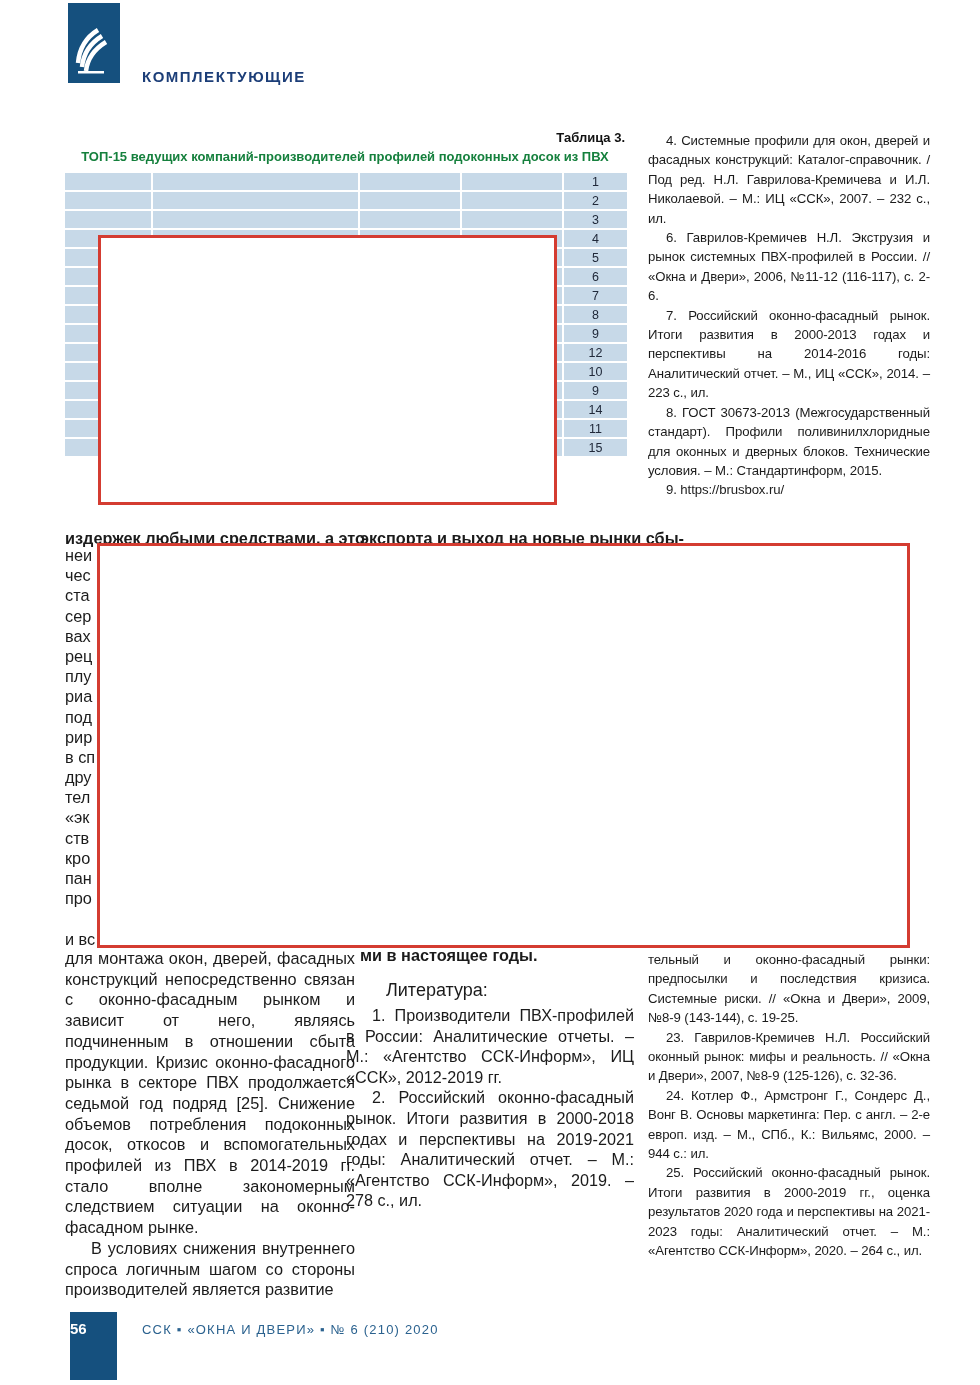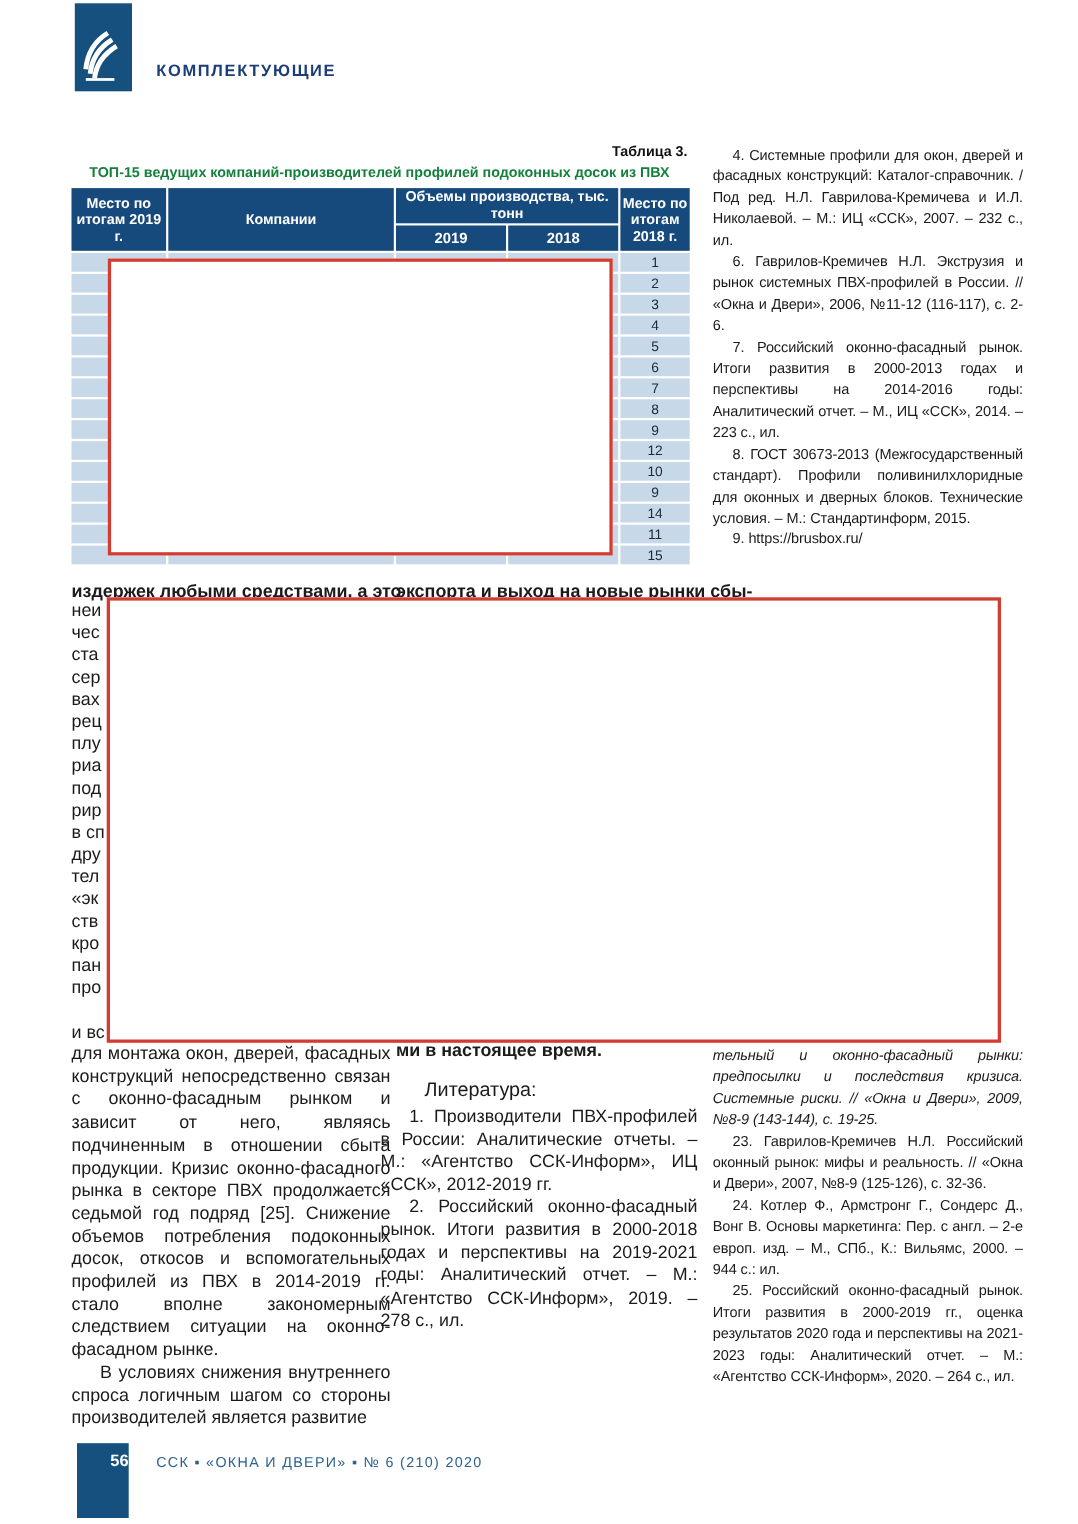--- a/index.html
+++ b/index.html
@@ -1,21 +1,21 @@
 <!DOCTYPE html>
 <html><head>
 <meta charset="utf-8">
 <style>
   html,body{margin:0;padding:0;background:#ffffff;}
   .page{position:relative;width:980px;height:1385px;background:#ffffff;overflow:hidden;
         font-family:"Liberation Sans", sans-serif;color:#1b1b1b;}
 
   
   .logo{position:absolute;left:68px;top:3px;width:52px;height:80px;background:#15507e;}
-  .section-label{position:absolute;left:142px;top:56px;font-size:15px;font-weight:bold;
+  .section-label{position:absolute;left:142px;top:68px;font-size:15px;font-weight:bold;
                  letter-spacing:1.5px;color:#1c3e78;}
 
   
   .tbl-caption{position:absolute;left:65px;top:130px;width:560px;text-align:right;
                font-size:13px;font-weight:bold;color:#111;}
   .tbl-title{position:absolute;left:65px;top:149px;width:560px;text-align:center;
              font-size:13px;font-weight:bold;color:#15803d;}
   .table{position:absolute;left:65px;top:171px;width:560px;}
   .thead{display:grid;grid-template-columns:86px 205px 202px 63px;column-gap:2px;}
   .hcell{background:#164a7c;color:#fff;font-weight:bold;font-size:13px;line-height:1.18;
@@ -42,25 +42,25 @@
   .bodyline{position:absolute;font-size:16.3px;color:#1b1b1b;white-space:nowrap;font-weight:bold;}
   .frags{position:absolute;left:65px;top:546px;width:40px;z-index:1;}
   .fragline{height:20.2px;font-size:16.3px;color:#1b1b1b;white-space:nowrap;overflow:visible;}
   .col-par{position:absolute;text-align:justify;font-size:16.3px;line-height:20.7px;color:#1b1b1b;}
   .col-par p{margin:0;}
   .indent{text-indent:26px;}
   .lit-head{position:absolute;font-size:18px;font-weight:normal;color:#1b1b1b;}
   .refs p{margin:0;text-align:justify;text-indent:26px;}
   .refs-small{font-size:13.2px;line-height:19.4px;letter-spacing:-0.1px;}
   .refs-small p{text-indent:18px;}
-  .refs p.flush{text-indent:0;font-style:italic;}
+  .refs p.flush{text-indent:0;}
 
   
   .pagenum-box{position:absolute;left:70px;top:1312px;width:47px;height:68px;background:#15507e;}
-  .pagenum{color:#ffffff;font-size:15px;font-weight:bold;text-align:right;margin-top:8px;}
+  .pagenum{color:#ffffff;font-size:15px;font-weight:bold;text-align:left;margin-top:8px;}
   .journal-line{position:absolute;left:142px;top:1322px;font-size:13px;letter-spacing:1.2px;
                 color:#2b628f;}
 </style>
 </head>
 <body>
 
 <div class="page">
 
   <div class="logo">
     <svg width="52" height="80" viewBox="0 0 52 80">
@@ -69,32 +69,20 @@
       <path d="M18 68 Q20 50 38 39" stroke="#ffffff" stroke-width="4.5" fill="none"></path>
       <rect x="10" y="68" width="26" height="2.5" fill="#ffffff"></rect>
     </svg>
   </div>
   <div class="section-label">КОМПЛЕКТУЮЩИЕ</div>
 
   <div class="tbl-caption">Таблица 3.</div>
   <div class="tbl-title">ТОП-15 ведущих компаний-производителей профилей подоконных досок из ПВХ</div>
 
   <div class="table">
-    <div class="thead">
-      <div class="hcell">Место по итогам 2019 г.</div>
-      <div class="hcell">Компании</div>
-      <div class="hvol">
-        <div class="hvol-label">Объемы производства, тыс. тонн</div>
-        <div class="hyears">
-          <div class="hyear">2019</div>
-          <div class="hyear">2018</div>
-        </div>
-      </div>
-      <div class="hcell">Место по итогам 2018 г.</div>
-    </div>
     <div class="tbody">
 
     <div class="trow">
         <div class="tc"></div>
         <div class="tc"></div>
         <div class="tc"></div>
         <div class="tc"></div>
         <div class="tc tc-rank18">
             <span>1</span>
           </div>
@@ -262,21 +250,21 @@
       <p>7. Российский оконно-фасадный рынок. Итоги развития в 2000-2013 годах и перспективы на 2014-2016 годы: Аналитический отчет. – М., ИЦ «ССК», 2014. – 223 с., ил.</p>
       <p>8. ГОСТ 30673-2013 (Межгосударственный стандарт). Профили поливинилхлоридные для оконных и дверных блоков. Технические условия. – М.: Стандартинформ, 2015.</p>
       <p>9. https://brusbox.ru/</p>
     </div>
 
   <div class="col-par" style="left:65px;top:948px;width:290px;">
     <p>для монтажа окон, дверей, фасадных конструкций непосредственно связан с оконно-фасадным рынком и зависит от него, являясь подчиненным в отношении сбыта продукции. Кризис оконно-фасадного рынка в секторе ПВХ продолжается седьмой год подряд [25]. Снижение объемов потребления подоконных досок, откосов и вспомогательных профилей из ПВХ в 2014-2019 гг. стало вполне закономерным следствием ситуации на оконно-фасадном рынке.</p>
     <p class="indent">В условиях снижения внутреннего спроса логичным шагом со стороны производителей является развитие</p>
   </div>
 
-  <div class="bodyline" style="left:360px;top:946px;">ми в настоящее время.</div>
+  <div class="bodyline" style="left:360px;top:946px;">ми в настоящее годы.</div>
   <div class="lit-head" style="left:386px;top:980px;">Литература:</div>
   <div class="col-par refs" style="left:346px;top:1005px;width:288px;font-size:16.2px;line-height:20.6px;">
 
   <p>1. Производители ПВХ-профилей в России: Аналитические отчеты. – М.: «Агентство ССК-Информ», ИЦ «ССК», 2012-2019 гг.</p>
       <p>2. Российский оконно-фасадный рынок. Итоги развития в 2000-2018 годах и перспективы на 2019-2021 годы: Аналитический отчет. – М.: «Агентство ССК-Информ», 2019. – 278 с., ил.</p>
     </div>
 
   <div class="col-par refs refs-small" style="left:648px;top:950px;width:282px;">
 
   <p class="flush">тельный и оконно-фасадный рынки: предпосылки и последствия кризиса. Системные риски. // «Окна и Двери», 2009, №8-9 (143-144), с. 19-25.</p>

